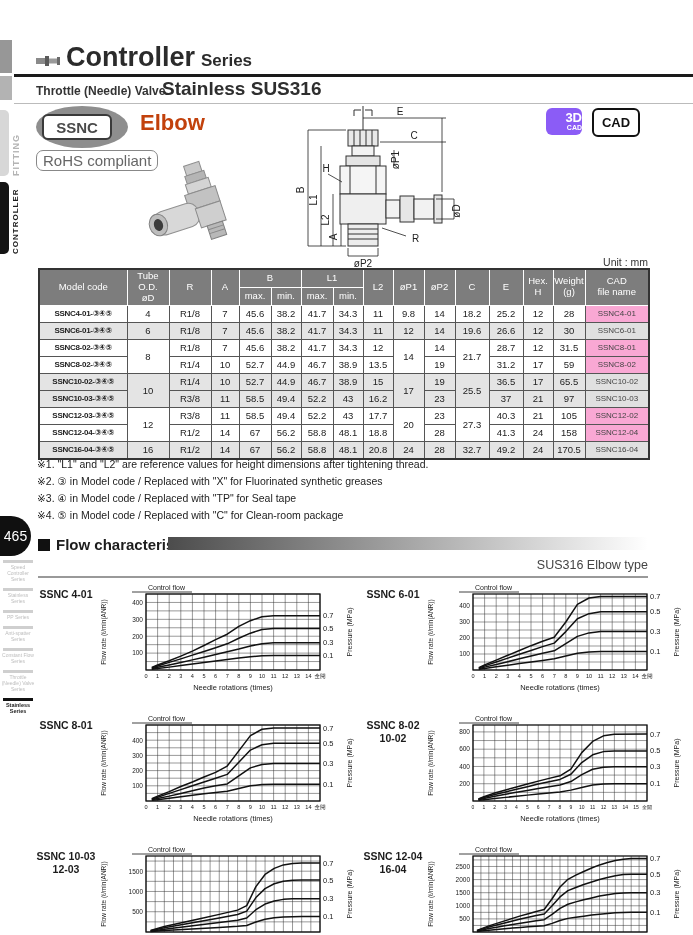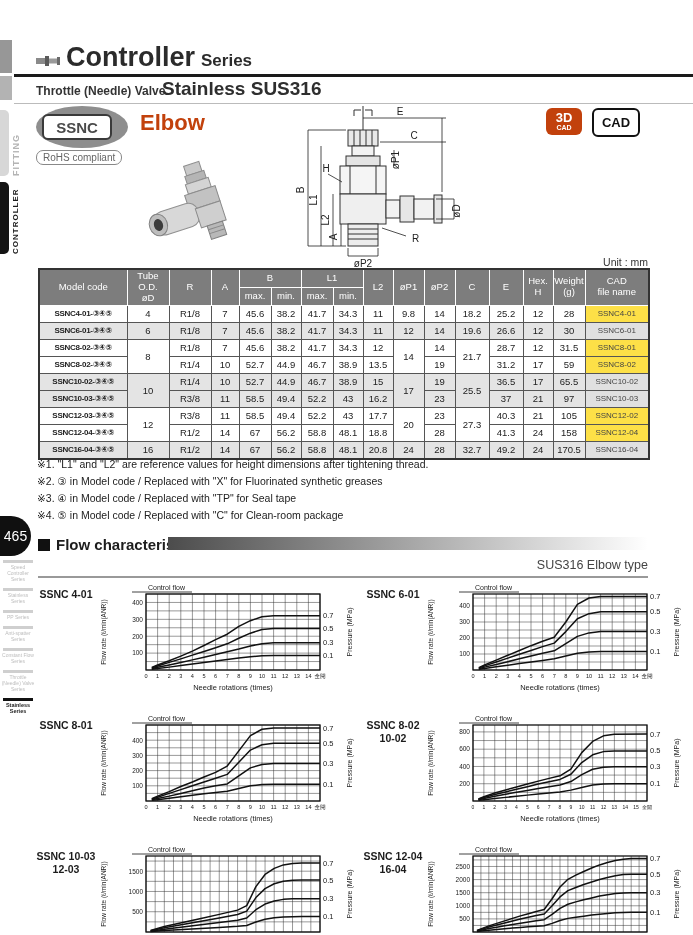--- a/index.html
+++ b/index.html
@@ -29,38 +29,38 @@
   .side-item .bar{width:30px;height:3px;background:#cfcfcf;margin:0 auto 1px auto;}
   .side-item .lbl{font-size:5px;line-height:6px;text-align:center;color:#bdbdbd;}
   .side-item.active .bar{background:#111;}
   .side-item.active .lbl{color:#222;font-weight:bold;font-size:5.5px;}
   
   .ssnc-ellipse{position:absolute;left:36px;top:66px;width:92px;height:42px;background:#8e8e8e;border-radius:50%;}
   .ssnc-box{position:absolute;left:42px;top:74px;width:66px;height:22px;background:#fff;border:2px solid #3a3a3a;
             border-radius:6px;display:flex;align-items:center;justify-content:center;font-weight:bold;font-size:15px;color:#4a4a4a;}
   .elbow-label{position:absolute;left:140px;top:70px;font-size:22px;font-weight:bold;color:#c2410c;}
   .rohs{position:absolute;left:36px;top:110px;border:1px solid #888;border-radius:7px;padding:1px 6px;
-        font-size:10px;color:#666;}
-  .btn-3dcad{position:absolute;left:546px;top:68px;width:36px;height:27px;background:#c2410c;border-radius:6px;
-             color:#fff;text-align:center;line-height:1;}
+        font-size:15px;color:#666;}
+  .btn-3dcad{position:absolute;left:546px;top:68px;width:36px;height:27px;background:#8b5cf6;border-radius:6px;
+             color:#fff;text-align:right;line-height:1;}
   .btn-3dcad .t{font-size:13px;font-weight:bold;margin-top:3px;}
   .btn-3dcad .b{font-size:7px;font-weight:bold;}
   .btn-cad{position:absolute;left:592px;top:68px;width:44px;height:25px;background:#fff;border:2px solid #111;
            border-radius:6px;font-size:13px;font-weight:bold;color:#111;display:flex;align-items:center;justify-content:center;}
   .photo{position:absolute;left:138px;top:118px;}
   .diagram{position:absolute;left:268px;top:64px;}
   .diagram text{font-family:"Liberation Sans",sans-serif;font-size:10px;fill:#222;}
   
   .unit-note{position:absolute;right:45px;top:216px;font-size:10.5px;color:#333;}
   #dims-table{position:absolute;left:38px;top:228px;border-collapse:collapse;table-layout:fixed;width:610px;}
   #dims-table th{background:#7d7d7d;color:#fff;font-weight:normal;font-size:9.5px;border:1px solid #fff;
                  padding:1px 0;line-height:1.15;}
   #dims-table td{border:1px solid #555;font-size:9.5px;text-align:center;padding:1px 0;height:14px;color:#222;}
   #dims-table td.model{font-size:8px;font-weight:bold;letter-spacing:-0.3px;}
-  #dims-table td.cadcol{font-size:8px;background:#fde047;color:#444;}
+  #dims-table td.cadcol{font-size:8px;background:#f9a8d4;color:#444;}
   #dims-table tr.shade td{background:#e4e4e4;}
   #dims-table tr.shade td.cadcol{background:#e0e0e0;}
   #dims-table{border:2px solid #333;}
   
   #notes{position:absolute;left:37px;top:416px;font-size:10.5px;color:#222;line-height:17px;}
   
   .flow-hd{position:absolute;left:38px;top:496px;display:flex;align-items:center;}
   .flow-hd .sq{width:12px;height:12px;background:#111;margin-right:6px;}
   .flow-hd .txt{font-size:15px;font-weight:bold;color:#1d1d1d;white-space:nowrap;}
   .flow-grad{position:absolute;left:168px;top:497px;width:480px;height:13px;

